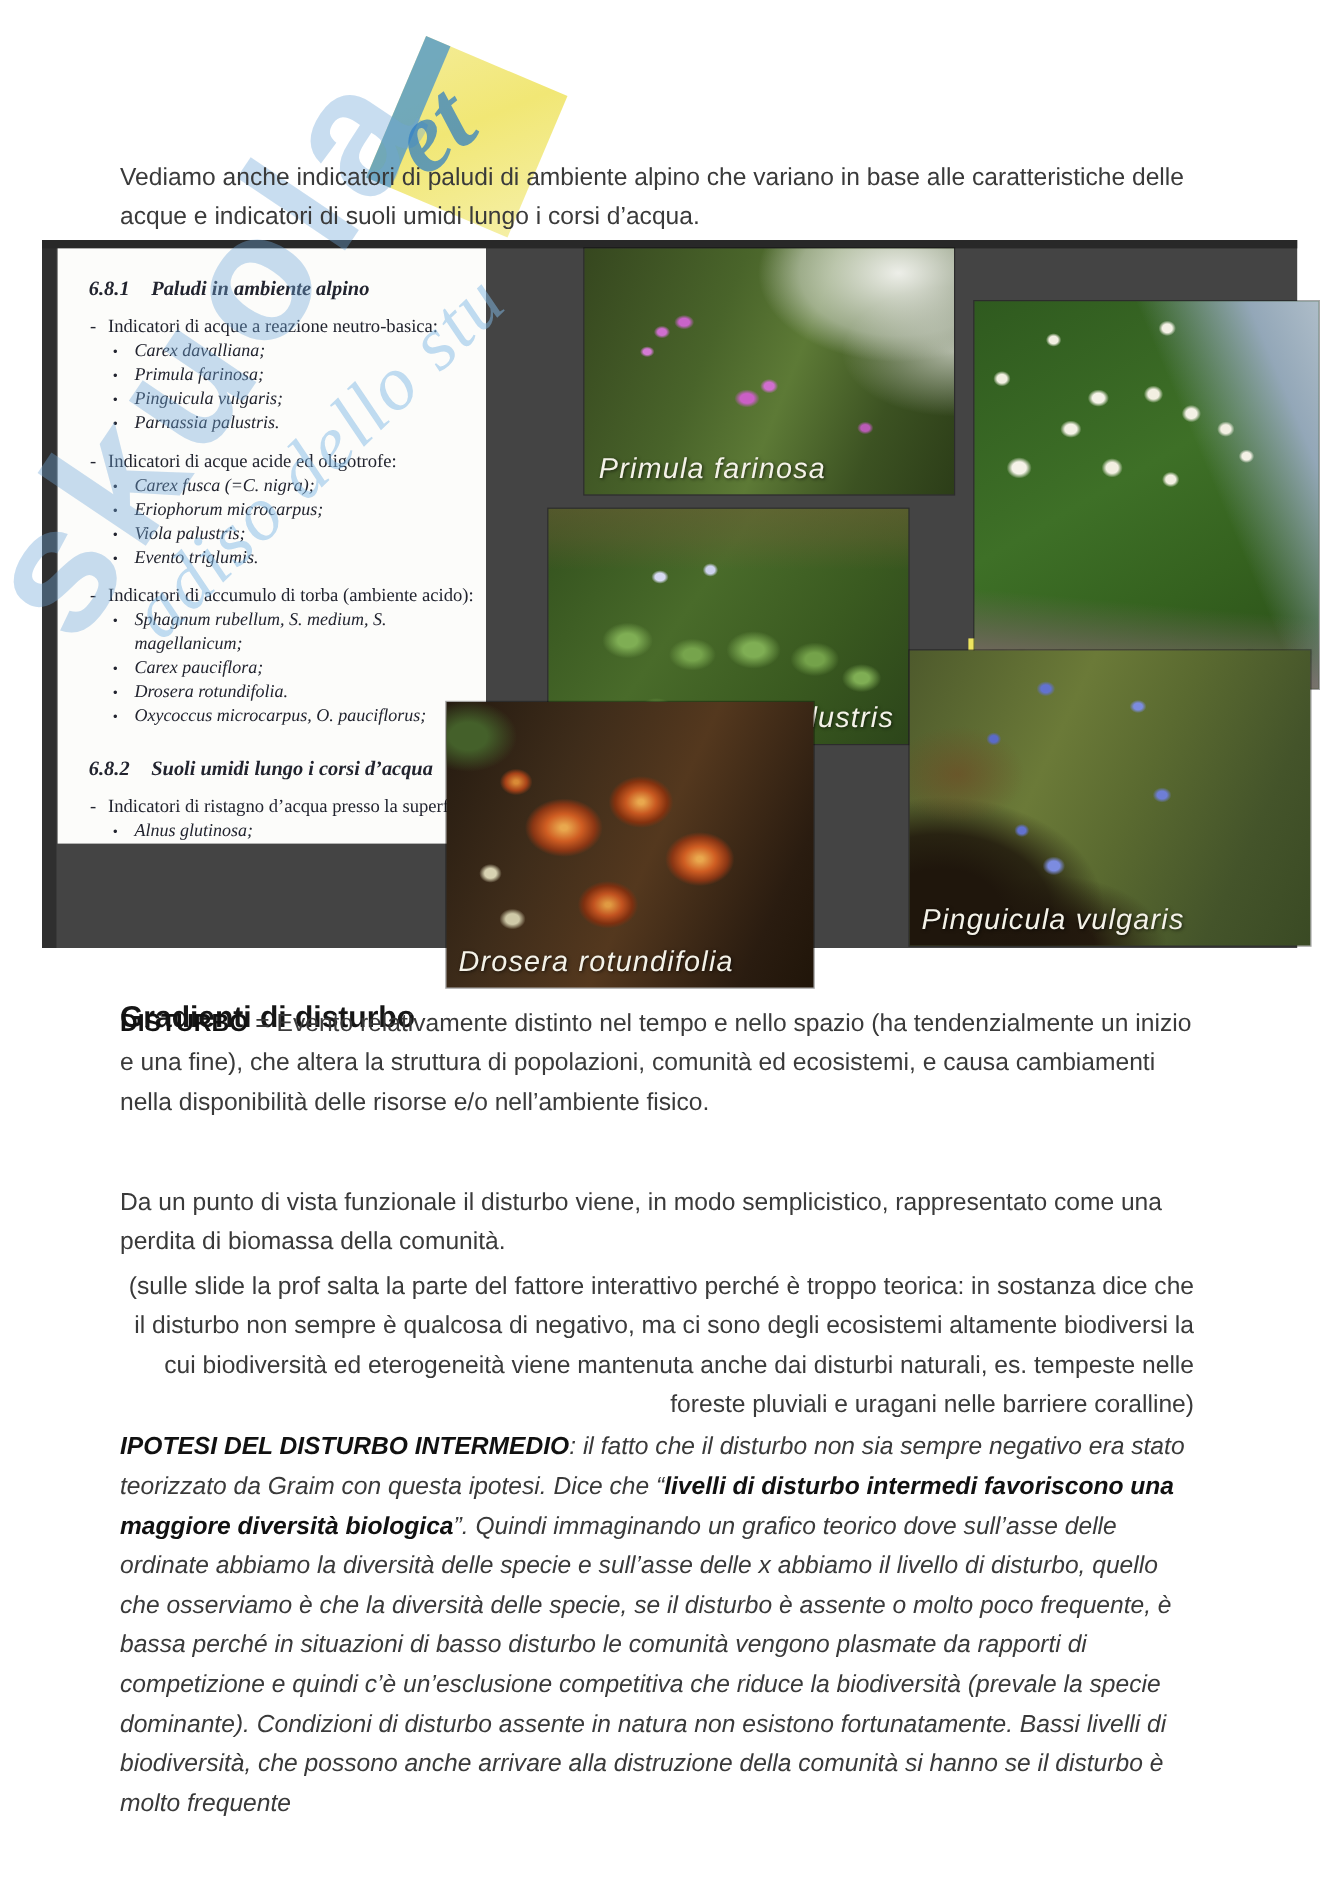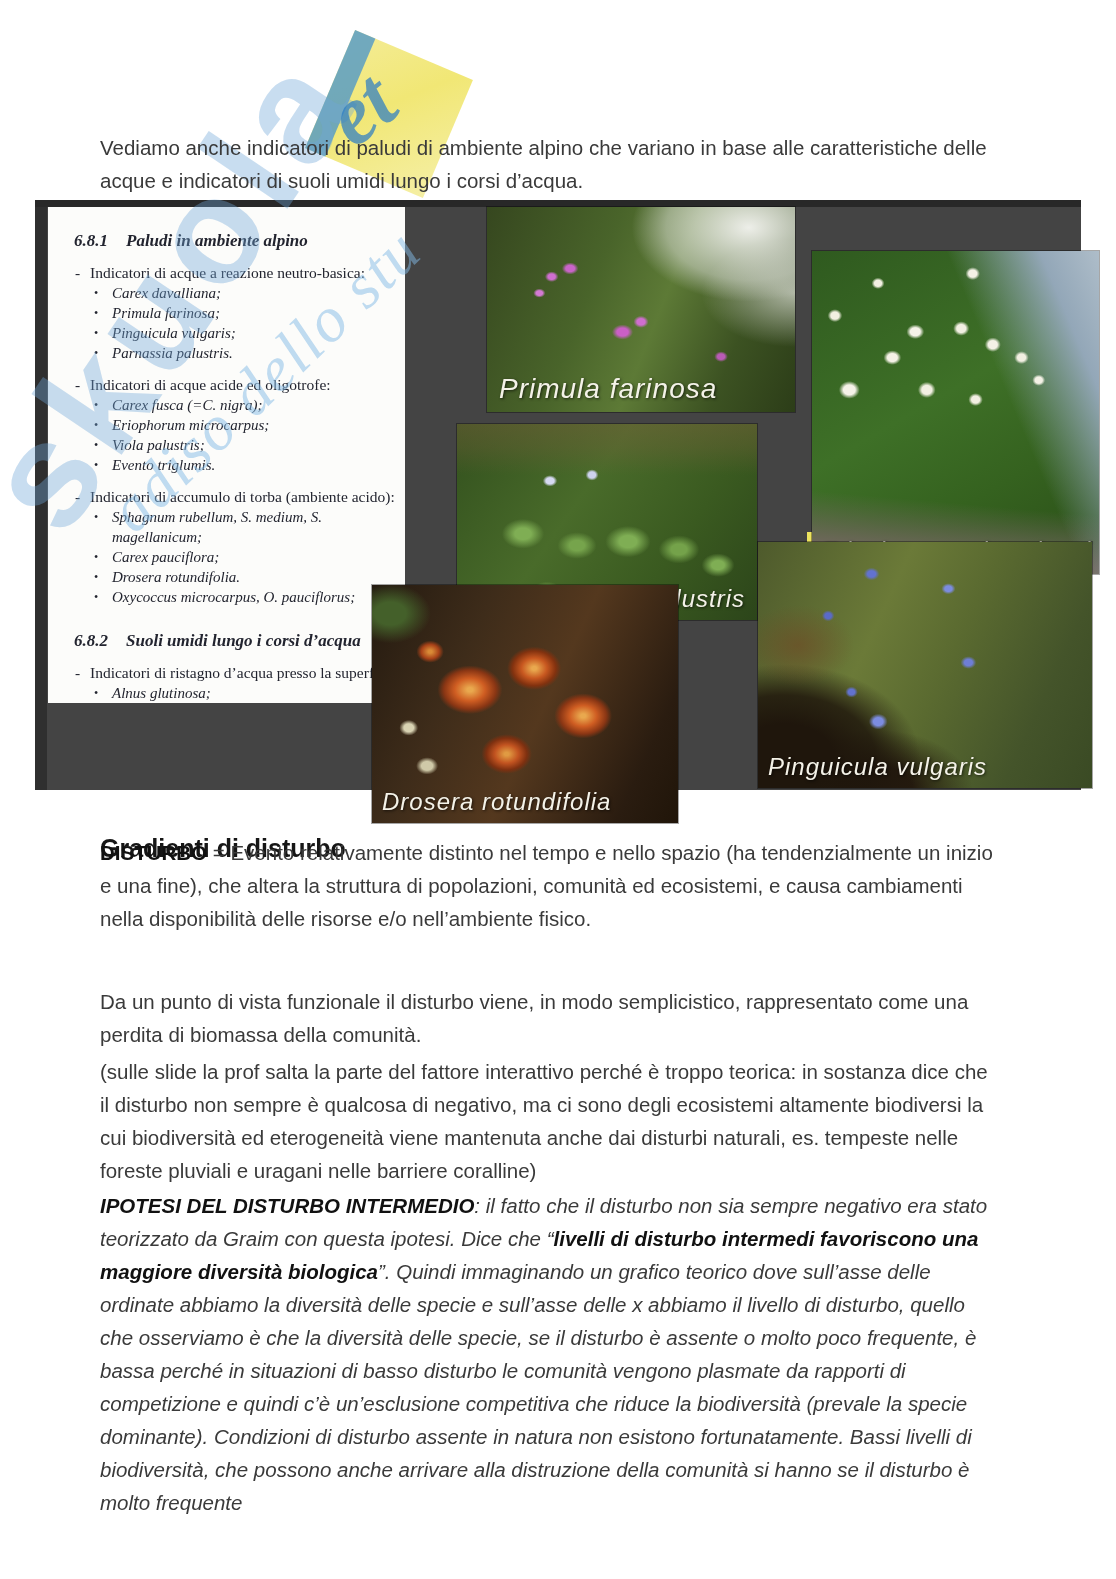--- a/index.html
+++ b/index.html
@@ -25,21 +25,21 @@
     font-size:64px;letter-spacing:2px;color:rgba(130,185,230,.5);}
 
   
   .doc{position:absolute;left:100px;width:895px;font-size:20.5px;line-height:33px;z-index:10;}
   .doc b{color:#111;}
   #intro{top:131px;}
   #heading{position:absolute;left:100px;top:834px;z-index:10;
     font-size:25px;font-weight:bold;color:#161616;}
   #p-disturbo{top:836px;}
   #p-funzionale{top:985px;}
-  #p-nota{top:1055px;}
+  #p-nota{top:1055px;text-align:right;}
   #p-ipotesi{top:1189px;font-style:italic;}
 
   
   #slide{position:absolute;left:35px;top:200px;width:1046px;height:590px;
     background:#444444;z-index:1;border-left:12px solid #2f2f2f;box-sizing:border-box;}
   #slide .topstrip{position:absolute;left:-12px;top:0;width:1046px;height:7px;background:#282828;}
 
   #panel{position:absolute;left:1px;top:7px;width:357px;height:496px;background:#fcfcfa;
     color:#22242f;font-family:"Liberation Serif",serif;overflow:hidden;z-index:1;}
   .s-head{margin:24px 0 6px 26px;font-size:17px;font-weight:bold;font-style:italic;}
@@ -58,21 +58,21 @@
   #ph-primula{left:440px;top:7px;width:308px;height:205px;z-index:2;background:
     radial-gradient(9px 7px at 21% 34%,#cf6fd0 40%,rgba(207,111,208,0) 75%),
     radial-gradient(11px 8px at 27% 30%,#c964c8 40%,rgba(201,100,200,0) 75%),
     radial-gradient(8px 6px at 17% 42%,#d47ad4 40%,rgba(212,122,212,0) 75%),
     radial-gradient(14px 10px at 44% 61%,#ca5fc6 40%,rgba(202,95,198,0) 75%),
     radial-gradient(10px 8px at 50% 56%,#d06ecf 40%,rgba(208,110,207,0) 75%),
     radial-gradient(9px 7px at 76% 73%,#b95bb5 40%,rgba(185,91,181,0) 75%),
     radial-gradient(150px 95px at 85% 10%,rgba(246,246,243,.95),rgba(216,220,210,.55) 55%,rgba(216,220,210,0) 78%),
     radial-gradient(130px 75px at 100% 42%,rgba(226,228,220,.7),rgba(226,228,220,0) 72%),
     linear-gradient(112deg,#36471f 0%,#49642a 35%,#5d7a36 55%,#3c5222 78%,#2c3d18 100%);}
-  #ph-primula .plabel{left:12px;bottom:7px;font-size:28px;}
+  #ph-primula .plabel{left:12px;bottom:7px;font-size:24px;}
 
   #ph-eriophorum{left:765px;top:7px;width:287px;height:323px;z-index:2;background:
     radial-gradient(9px 8px at 56% 7%,#f4f1e6 45%,rgba(244,241,230,0) 80%),
     radial-gradient(8px 7px at 23% 10%,#f2efe2 45%,rgba(242,239,226,0) 80%),
     radial-gradient(9px 8px at 8% 20%,#f2efe2 45%,rgba(242,239,226,0) 80%),
     radial-gradient(11px 9px at 36% 25%,#f5f2e8 45%,rgba(245,242,232,0) 80%),
     radial-gradient(10px 9px at 52% 24%,#f2efe2 45%,rgba(242,239,226,0) 80%),
     radial-gradient(11px 9px at 28% 33%,#f4f1e6 45%,rgba(244,241,230,0) 80%),
     radial-gradient(13px 11px at 13% 43%,#f5f2e8 45%,rgba(245,242,232,0) 80%),
     radial-gradient(11px 10px at 40% 43%,#f2efe2 45%,rgba(242,239,226,0) 80%),

